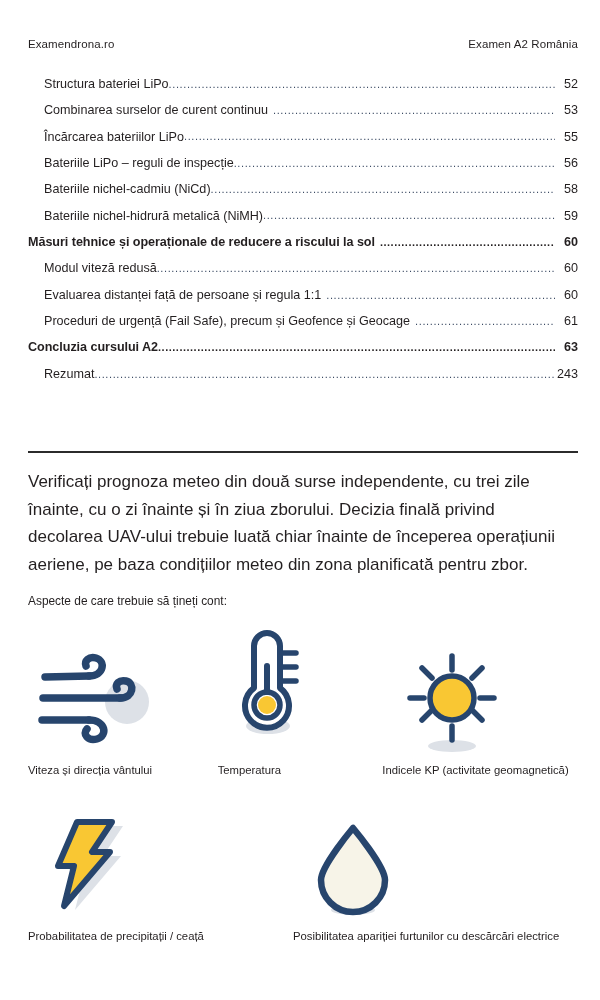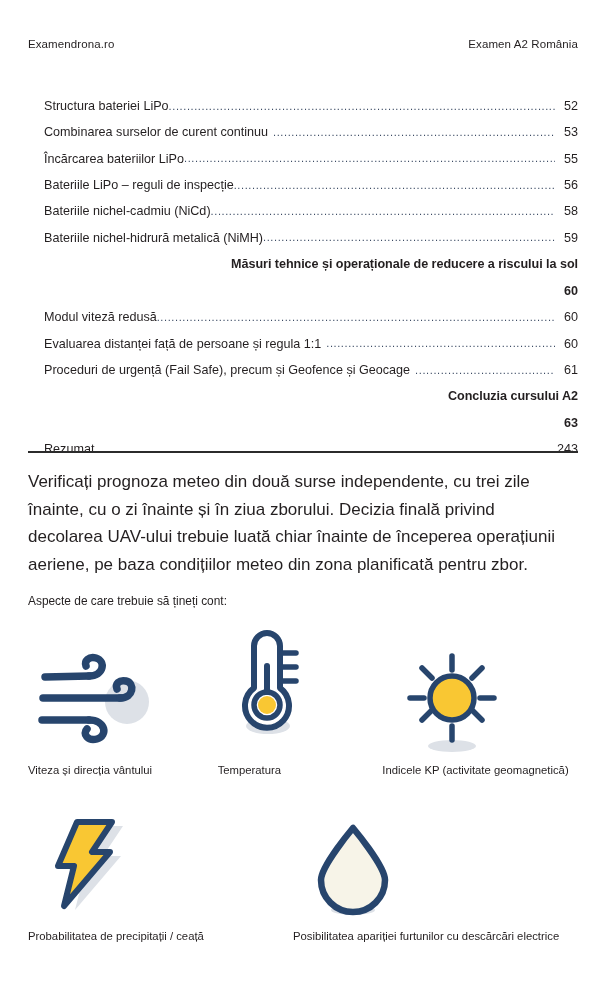--- a/index.html
+++ b/index.html
@@ -27,38 +27,37 @@
     justify-content: space-between;
     align-items: flex-end;
     font-size: 11.5px;
     color: #231f20;
     letter-spacing: 0.1px;
   }
 
   
   .toc {
     position: absolute;
-    top: 100px;
+    top: 78px;
     left: 28px;
     right: 22px;
   }
   .toc-row {
     display: flex;
     align-items: flex-end;
     font-size: 12.6px;
     line-height: 1.1;
     margin-bottom: 12.5px;
     color: #231f20;
     white-space: nowrap;
   }
   .toc-row.lvl1 {
     font-weight: bold;
     padding-left: 0px;
     letter-spacing: -0.05px;
-    flex-direction: column;
   }
   .toc-row.lvl2 {
     padding-left: 16px;
   }
   .toc-title {
     flex: 0 0 auto;
   }
   .toc-dots {
     flex: 1 1 auto;
     overflow: hidden;

